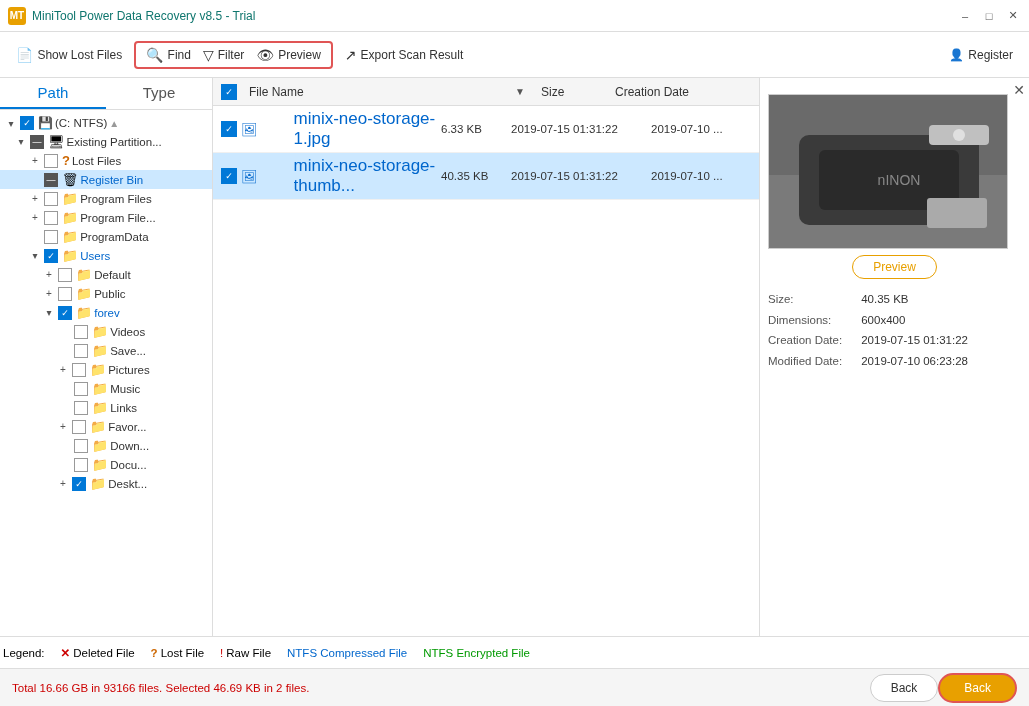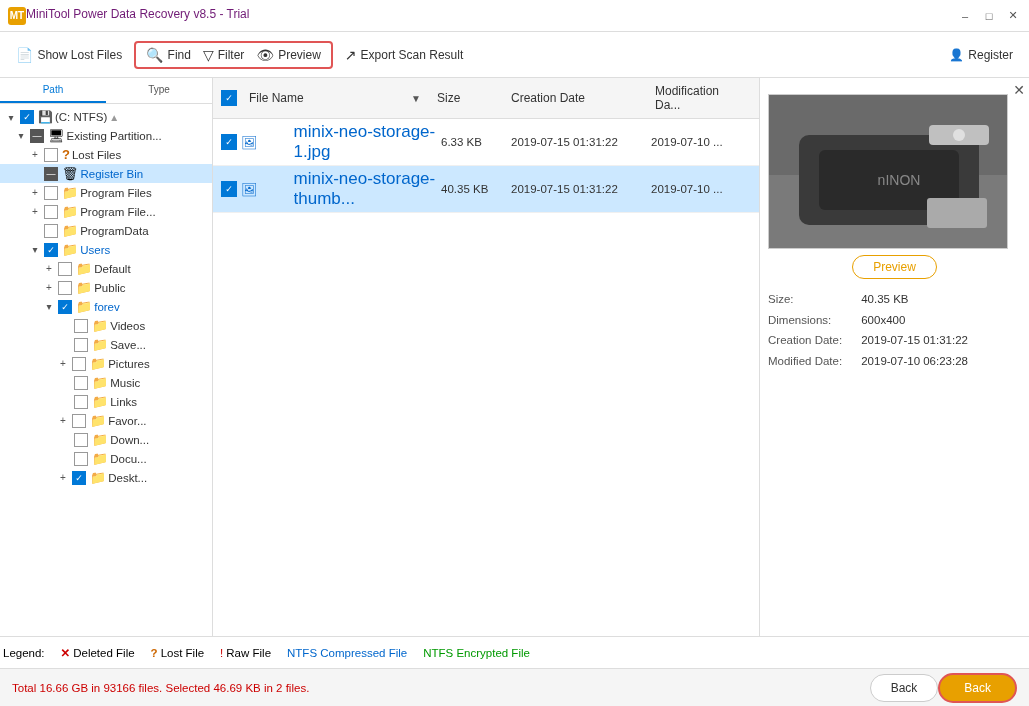--- a/index.html
+++ b/index.html
@@ -1,40 +1,40 @@
 <!DOCTYPE html>
 <html><head>
   <meta charset="utf-8">
   <style>
     * { box-sizing: border-box; margin: 0; padding: 0; }
     body { font-family: 'Segoe UI', Arial, sans-serif; font-size: 12px; background: #f0f0f0; width: 1029px; height: 706px; overflow: hidden; }
     
     
     #title-bar { background: #fff; height: 32px; display: flex; align-items: center; padding: 0 8px; border-bottom: 1px solid #ddd; justify-content: space-between; }
-    #title-bar .title-left { display: flex; }
+    #title-bar .title-left { display: flex; align-items: center; gap: 6px; }
     #title-bar .app-icon { width: 18px; height: 18px; background: #e8a000; border-radius: 3px; display: flex; align-items: center; justify-content: center; color: #fff; font-size: 10px; font-weight: bold; }
-    #title-bar .title-text { font-size: 12px; color: #701a75; }
+    #title-bar .title-text { font-size: 12px; color: #0f766e; }
     #title-bar .win-controls { display: flex; gap: 8px; }
     #title-bar .win-btn { width: 16px; height: 16px; display: flex; align-items: center; justify-content: center; cursor: pointer; font-size: 11px; color: #555; border: none; background: none; }
 
     
     #toolbar { background: #fff; height: 46px; display: flex; align-items: center; padding: 0 8px; border-bottom: 1px solid #ddd; gap: 4px; }
     .tool-btn { display: flex; align-items: center; gap: 4px; padding: 4px 8px; border: none; background: none; cursor: pointer; font-size: 12px; color: #333; border-radius: 3px; }
     .tool-btn-highlighted { border: 2px solid #e05555; border-radius: 4px; padding: 2px 6px; }
     .tool-icon { font-size: 14px; }
     .toolbar-right { margin-left: auto; display: flex; align-items: center; gap: 8px; }
     .register-btn { display: flex; align-items: center; gap: 4px; padding: 4px 8px; border: none; background: none; cursor: pointer; font-size: 12px; color: #333; }
 
     
     #main { display: flex; height: calc(706px - 32px - 46px - 32px - 38px); }
 
     
     #left-panel { width: 213px; background: #fff; border-right: 1px solid #ddd; display: flex; flex-direction: column; overflow: hidden; }
     #tabs { display: flex; border-bottom: 1px solid #ddd; }
-    .tab { flex: 1; padding: 6px 4px; text-align: center; cursor: pointer; font-size: 10px; color: #555; border-bottom: 2px solid transparent; }
+    .tab { flex: 1; padding: 6px 4px; text-align: center; cursor: pointer; font-size: 15px; color: #555; border-bottom: 2px solid transparent; }
     .tab.active { color: #0078d7; border-bottom: 2px solid #0078d7; }
     
     #tree { overflow-y: auto; overflow-x: hidden; flex: 1; padding: 4px 0; }
     .tree-item { display: flex; align-items: center; padding: 2px 4px; cursor: pointer; white-space: nowrap; }
     .tree-item.selected { background: #cce8ff; }
     .tree-item .expand { width: 14px; text-align: center; font-size: 10px; color: #555; cursor: pointer; flex-shrink: 0; }
     .tree-item .cb { width: 14px; height: 14px; border: 1px solid #999; margin: 0 2px; flex-shrink: 0; display: flex; align-items: center; justify-content: center; }
     .tree-item .cb.checked { background: #0078d7; border-color: #0078d7; color: #fff; font-size: 9px; }
     .tree-item .cb.partial { background: #555; border-color: #555; color: #fff; font-size: 9px; }
     .folder-icon { font-size: 13px; margin: 0 2px; flex-shrink: 0; }
@@ -294,21 +294,20 @@
     </div>
   </div>
 
   <div id="file-list-panel">
     <div id="file-list-header">
       <div class="header-cb" style="background:#0078d7; border-color:#0078d7; display:flex; align-items:center; justify-content:center; color:#fff; font-size:9px;">✓</div>
       <span class="col-header" style="flex:1;">File Name</span>
       <span style="color:#555; font-size:10px; margin-right:8px;">▼</span>
       <span class="col-header" style="width:70px;">Size</span>
       <span class="col-header" style="width:140px;">Creation Date</span>
-      <span class="col-header" style="width:100px;">Modification Da...</span>
     </div>
     <div id="file-list">
 
       <div class="file-row">
         <div class="file-cb checked">✓</div>
         <span class="file-type-icon">🖼</span>
         <span class="file-name">minix-neo-storage-1.jpg</span>
         <span class="file-size">6.33 KB</span>
         <span class="file-created">2019-07-15 01:31:22</span>
         <span class="file-modified">2019-07-10 ...</span>

